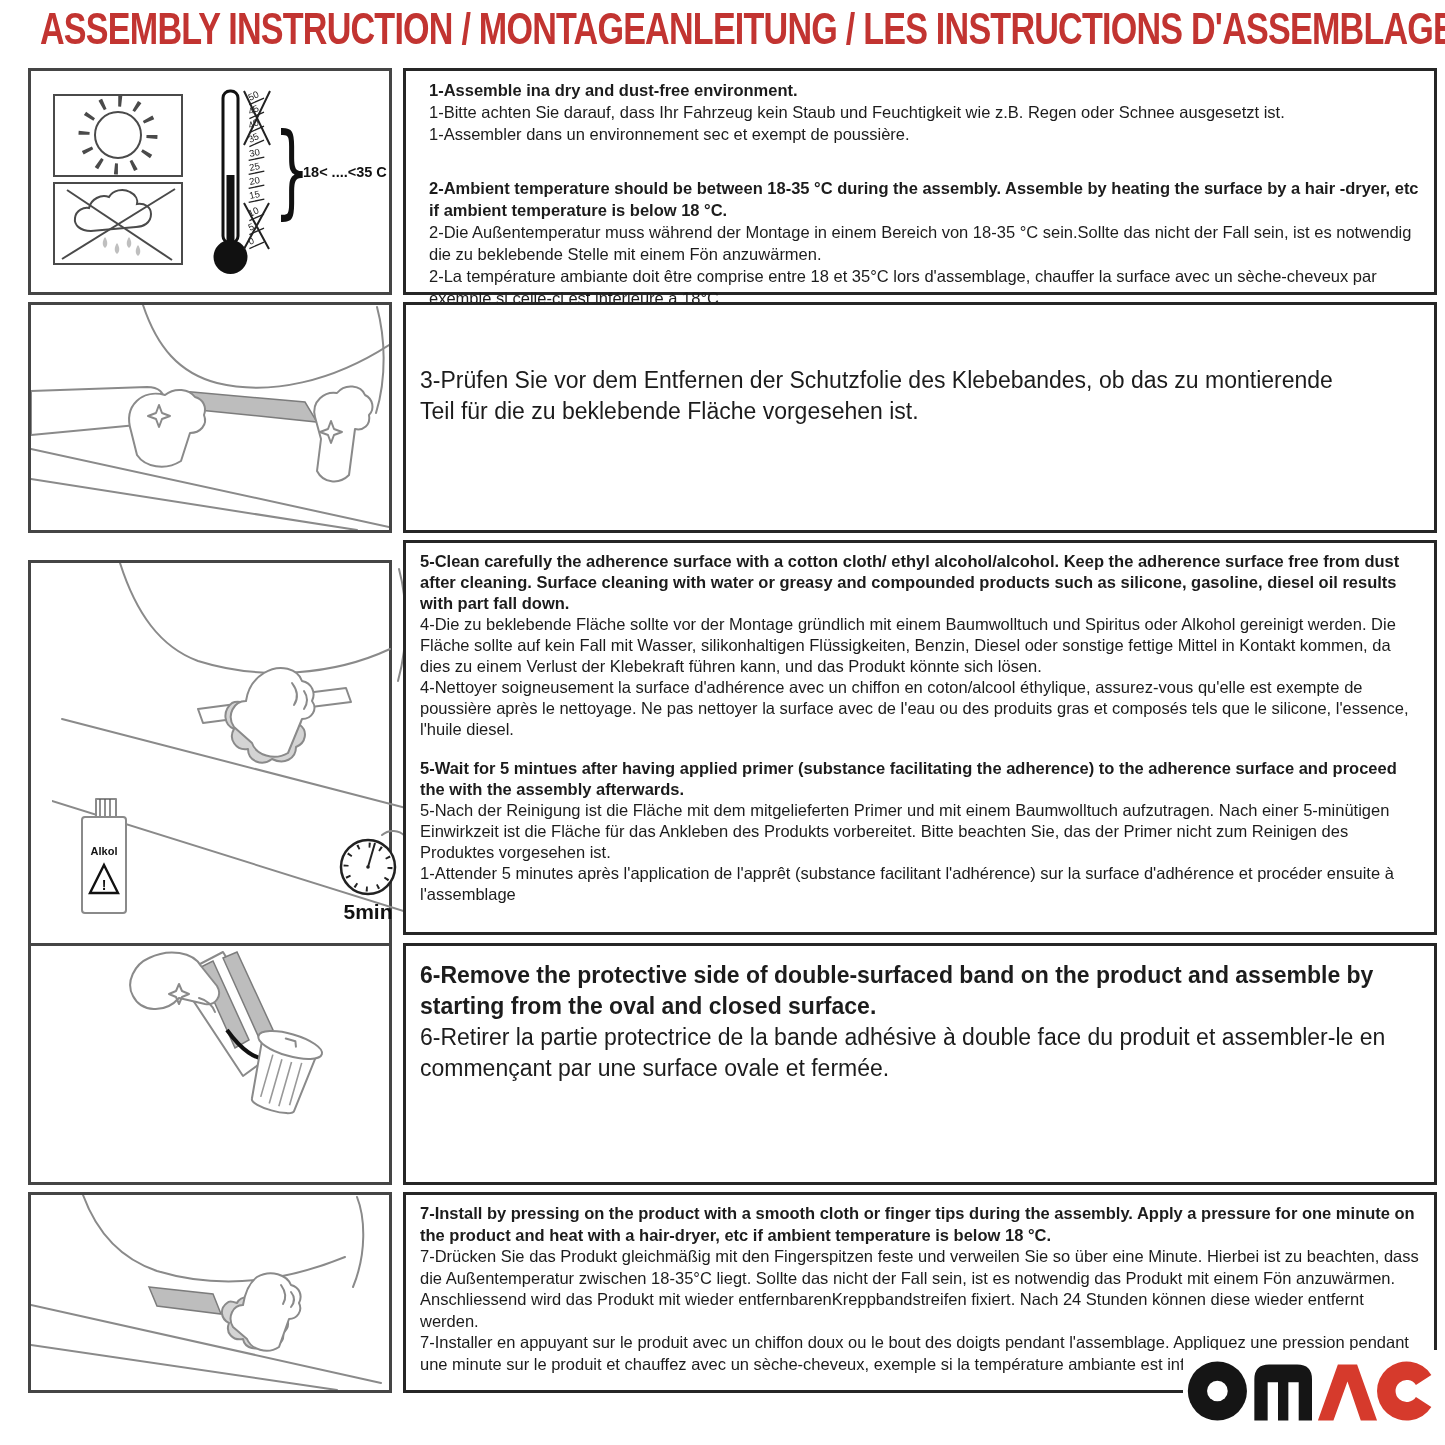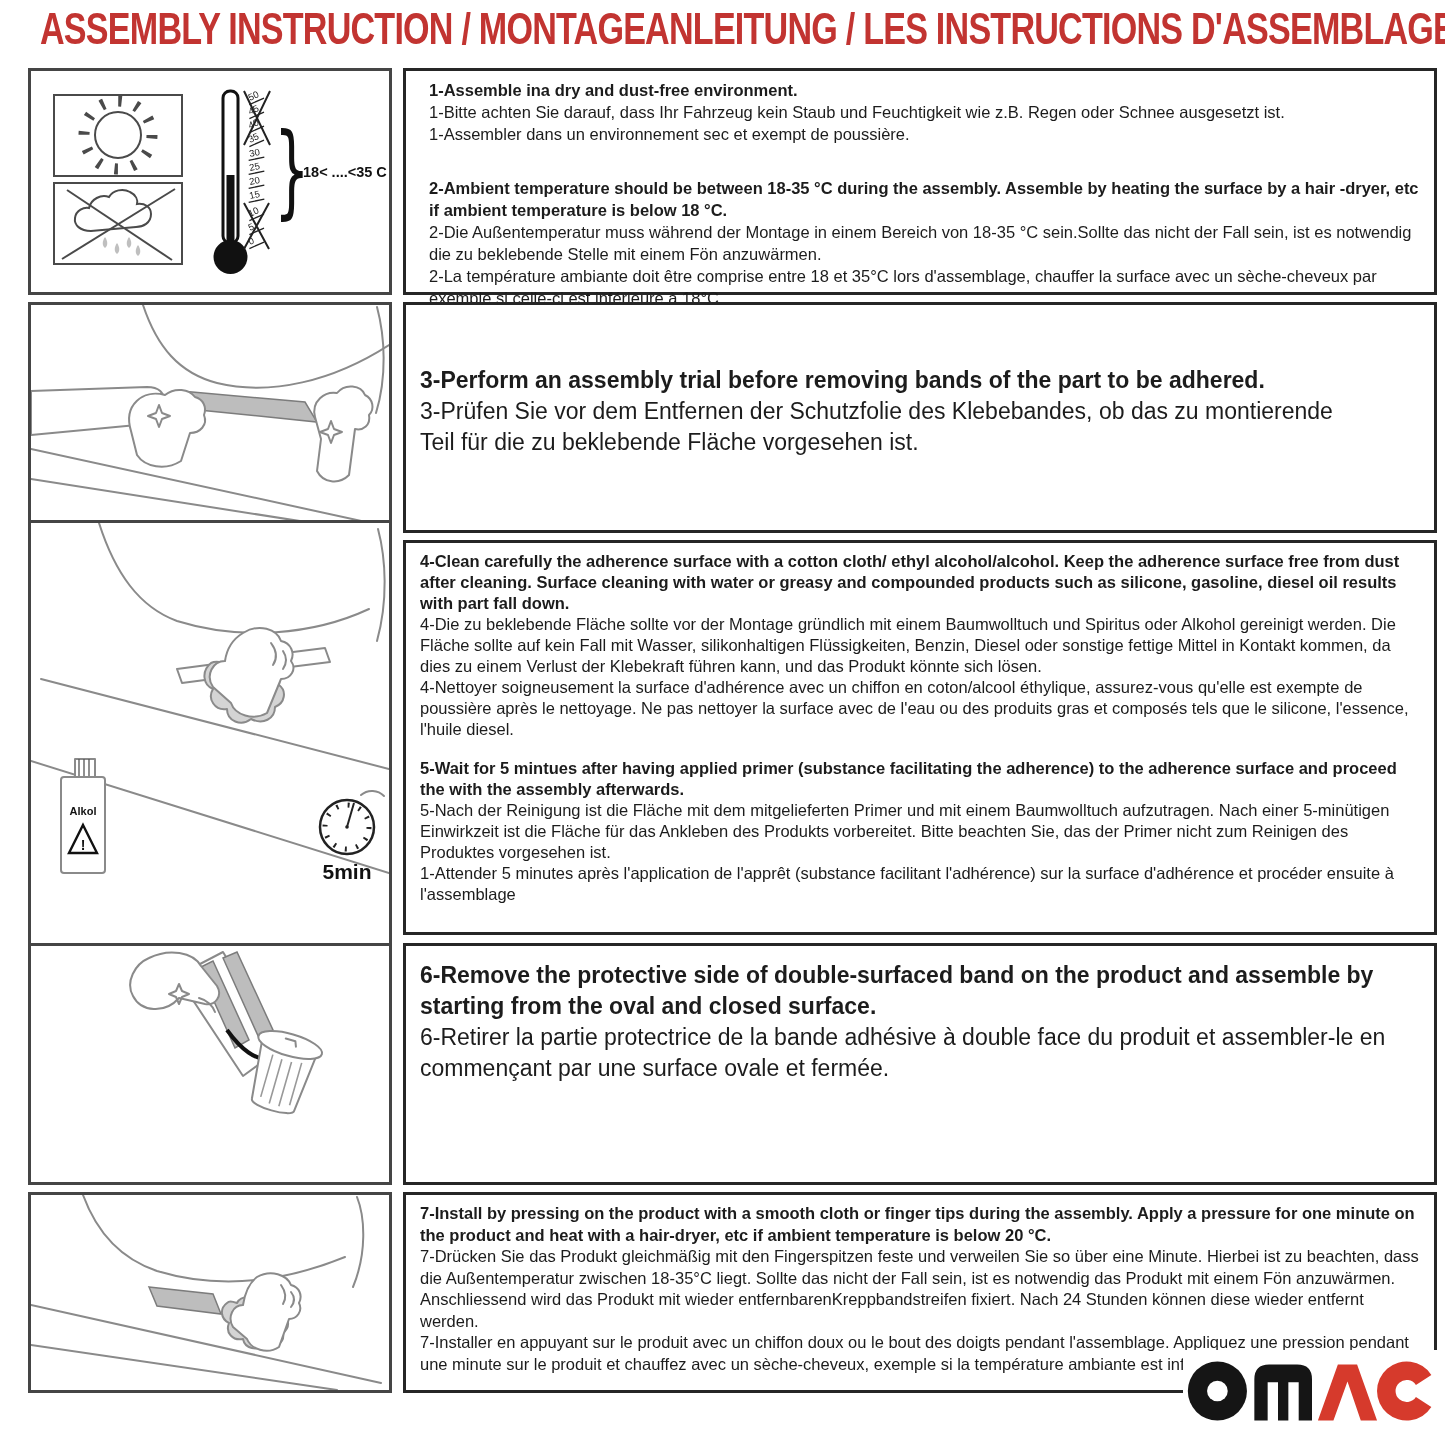--- a/index.html
+++ b/index.html
@@ -140,26 +140,25 @@
         <path class="sketch" d="M128,100 l3,8 8,3 -8,3 -3,8 -3,-8 -8,-3 8,-3 z" stroke-width="1.4"></path>
       </g>
       <g>
         <path class="sketchF" d="M284,112 c-4,-16 10,-26 22,-24 c8,-10 24,-8 28,2 c8,4 10,14 4,20 c2,10 -6,16 -14,14 l-6,46 c-10,10 -26,8 -32,-4 l4,-32 z"></path>
         <path class="sketch" d="M300,116 l3,8 8,3 -8,3 -3,8 -3,-8 -8,-3 8,-3 z" stroke-width="1.4"></path>
       </g>
     </svg>
   </div>
   <div class="txtbox r2" style="top:302px;height:231px;">
     <div class="para">
-      <div class="step en">3-Perform an assembly trial before removing bands of the part to be adhered.</div>
       <div class="step">3-Prüfen Sie vor dem Entfernen der Schutzfolie des Klebebandes, ob das zu montierende Teil für die zu beklebende Fläche vorgesehen ist.</div>
     </div>
   </div>
 
-  <div class="imgbox" style="top:520px;height:450px;">
+  <div class="imgbox" style="top:560px;height:450px;padding-left:21px;">
     <svg viewBox="0 0 358 389" width="358" height="389">
       <path class="sketch" d="M68,0 C84,50 108,84 146,98 C210,118 282,112 338,86"></path>
       <path class="sketch" d="M346,118 C357,78 355,36 347,6"></path>
       <path class="sketch" d="M146,146 l38,-5 l5,14 l-38,5 z M254,130 l40,-5 l5,14 l-40,5 z"></path>
       <path class="sketch" d="M10,156 L358,246 M0,238 L358,350"></path>
       <g>
         <path class="cloth" d="M180,140 c-10,8 -8,22 2,26 c-6,10 2,22 14,20 c0,12 14,18 24,10 c12,6 24,0 24,-12 c10,-4 12,-16 4,-22 c2,-10 -8,-18 -18,-14 c-8,-10 -24,-12 -30,-4 c-8,-6 -16,-6 -20,-4 z"></path>
         <path class="sketchF" d="M212,110 c16,-10 34,-4 38,8 c10,2 14,12 10,20 c6,8 0,18 -10,18 l-14,34 c-14,8 -32,2 -36,-10 l-18,-16 c-8,-12 0,-26 12,-26 c2,-14 8,-22 18,-28 z"></path>
         <path class="sketch" d="M240,120 c6,8 6,16 2,22 M252,128 c4,6 4,12 0,18"></path>
       </g>
@@ -176,21 +175,21 @@
         <circle cx="316" cy="304" r="22" fill="none" stroke="#222" stroke-width="5" stroke-dasharray="2 9.52"></circle>
         <line x1="316" y1="304" x2="323" y2="280" stroke="#222" stroke-width="2"></line>
         <circle cx="316" cy="304" r="1.8" fill="#222"></circle>
         <path d="M330,272 c7,-6 17,-5 23,1" class="sketch" stroke="#222"></path>
         <text x="316" y="356" text-anchor="middle" class="lbl" font-size="21">5min</text>
       </g>
     </svg>
   </div>
   <div class="txtbox r3" style="top:540px;height:395px;">
     <div class="para">
-      <div class="step en">4-Clean carefully the adherence surface with a cotton cloth/ ethyl alcohol/alcohol. Keep the adherence surface free from dust after cleaning. Surface cleaning with water or greasy and compounded products such as silicone, gasoline, diesel oil results with part fall down.</div>
+      <div class="step en">5-Clean carefully the adherence surface with a cotton cloth/ ethyl alcohol/alcohol. Keep the adherence surface free from dust after cleaning. Surface cleaning with water or greasy and compounded products such as silicone, gasoline, diesel oil results with part fall down.</div>
       <div class="step">4-Die zu beklebende Fläche sollte vor der Montage gründlich mit einem Baumwolltuch und Spiritus oder Alkohol gereinigt werden. Die Fläche sollte auf kein Fall mit Wasser, silikonhaltigen Flüssigkeiten, Benzin, Diesel oder sonstige fettige Mittel in Kontakt kommen, da dies zu einem Verlust der Klebekraft führen kann, und das Produkt könnte sich lösen.</div>
       <div class="step">4-Nettoyer soigneusement la surface d'adhérence avec un chiffon en coton/alcool éthylique, assurez-vous qu'elle est exempte de poussière après le nettoyage. Ne pas nettoyer la surface avec de l'eau ou des produits gras et composés tels que le silicone, l'essence, l'huile diesel.</div>
     </div>
     <div class="para">
       <div class="step en">5-Wait for 5 mintues after having applied primer (substance facilitating the adherence) to the adherence surface and proceed the with the assembly afterwards.</div>
       <div class="step">5-Nach der Reinigung ist die Fläche mit dem mitgelieferten Primer und mit einem Baumwolltuch aufzutragen. Nach einer 5-minütigen Einwirkzeit ist die Fläche für das Ankleben des Produkts vorbereitet. Bitte beachten Sie, das der Primer nicht zum Reinigen des Produktes vorgesehen ist.</div>
       <div class="step">1-Attender 5 minutes après l'application de l'apprêt (substance facilitant l'adhérence) sur la surface d'adhérence et procéder ensuite à l'assemblage</div>
     </div>
   </div>
 
@@ -229,21 +228,21 @@
       <polygon class="gray" points="118,92 182,99 190,119 126,111"></polygon>
       <g>
         <path class="cloth" d="M196,108 c-8,6 -6,16 2,20 c-4,10 4,18 14,16 c2,10 14,12 22,6 c10,4 20,-2 18,-12 c8,-6 6,-16 -2,-20 c0,-10 -12,-14 -20,-10 c-6,-8 -20,-8 -24,0 c-6,-2 -8,-2 -10,0 z"></path>
         <path class="sketchF" d="M226,82 c14,-8 30,-2 34,8 c8,2 12,10 8,18 c4,8 -2,16 -10,16 l-10,28 c-12,8 -28,2 -32,-8 l-14,-12 c-6,-10 0,-22 10,-22 c2,-12 6,-22 14,-28 z"></path>
         <path class="sketch" d="M250,90 c5,7 5,14 2,19 M260,97 c4,5 4,10 0,15"></path>
       </g>
     </svg>
   </div>
   <div class="txtbox r5" style="top:1192px;height:201px;">
     <div class="para">
-      <div class="step en">7-Install by pressing on the product with a smooth cloth or finger tips during the assembly. Apply a pressure for one minute on the product and heat with a hair-dryer, etc if ambient temperature is below 20 °C.</div>
+      <div class="step en">7-Install by pressing on the product with a smooth cloth or finger tips during the assembly. Apply a pressure for one minute on the product and heat with a hair-dryer, etc if ambient temperature is below 18 °C.</div>
       <div class="step">7-Drücken Sie das Produkt gleichmäßig mit den Fingerspitzen feste und verweilen Sie so über eine Minute. Hierbei ist zu beachten, dass die Außentemperatur zwischen 18-35°C liegt. Sollte das nicht der Fall sein, ist es notwendig das Produkt mit einem Fön anzuwärmen. Anschliessend wird das Produkt mit wieder entfernbarenKreppbandstreifen fixiert. Nach 24 Stunden können diese wieder entfernt werden.</div>
       <div class="step">7-Installer en appuyant sur le produit avec un chiffon doux ou le bout des doigts pendant l'assemblage. Appliquez une pression pendant une minute sur le produit et chauffez avec un sèche-cheveux, exemple si la température ambiante est inférieure à 18°C</div>
     </div>
   </div>
 
   <div class="logo">
     <svg viewBox="0 0 340 92" width="252" height="68" role="img" aria-label="OMAC">
       <g>
         <circle cx="42" cy="46" r="40" fill="#151515"></circle>
         <circle cx="42" cy="46" r="14" fill="#ffffff"></circle>

